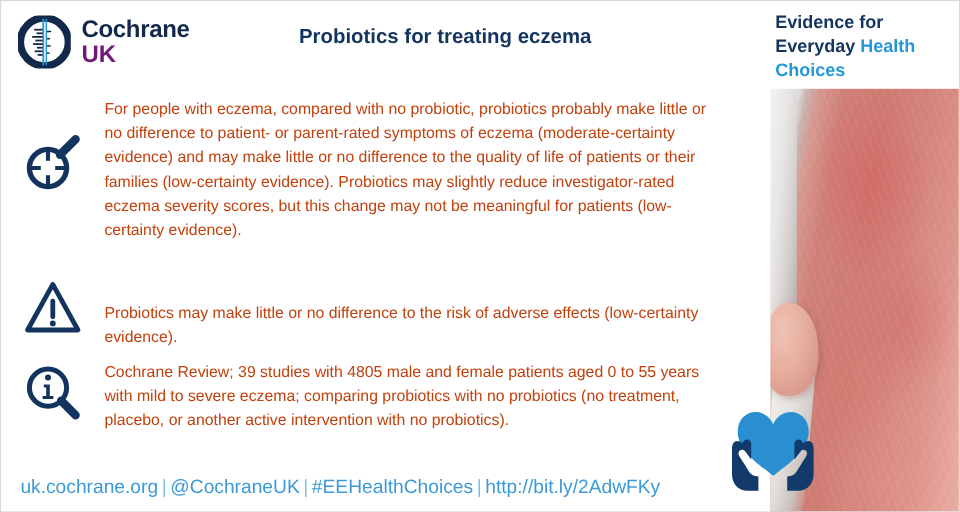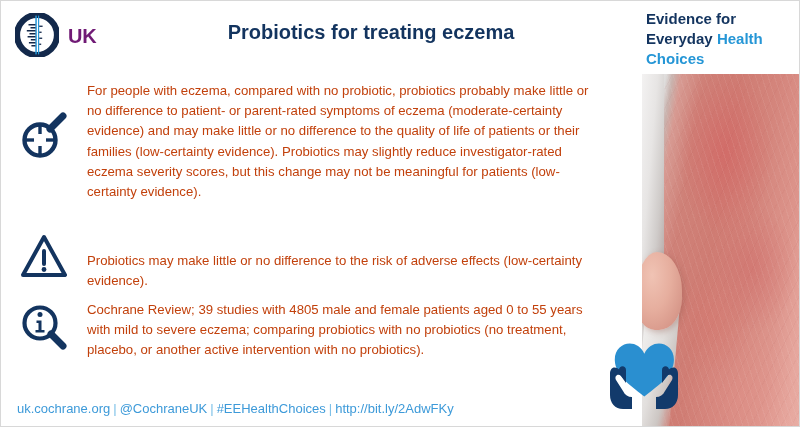--- a/index.html
+++ b/index.html
@@ -42,21 +42,21 @@
     font-size: 20px; font-weight: bold;
     color: #701a75; letter-spacing: -0.2px; margin-top: 1px;
   }
 
   
   #page-title {
     position: absolute;
     left: 160px; top: 20px;
     width: 420px;
     text-align: center;
-    font-size: 20px; font-weight: bold;
+    font-size: 17px; font-weight: bold;
     color: #13345f;
   }
 
   
   .icon-slot {
     position: absolute;
     left: 12px;
     width: 62px;
     display: flex; align-items: flex-start; justify-content: center;
   }
@@ -75,21 +75,21 @@
     color: #c2410c;
   }
   #para-findings { top: 80px; }
   #para-adverse  { top: 238px; margin-top: 12px; }
   #para-review   { top: 299px; }
 
   
   #footer {
     position: absolute;
     left: 16px; bottom: 12px;
-    font-size: 13px;
+    font-size: 16px;
     color: #3d9ad9;
     white-space: nowrap;
   }
   #footer .sep { color: #7cc0e8; padding: 0 3px; }
 
   
   #right-panel {
     position: absolute;
     left: 641px; top: 0;
     width: 159px; height: 427px;
@@ -201,20 +201,21 @@
           </g>
           <g fill="#13294b">
             <rect x="24.2" y="12.6" width="3.4" height="1.3"></rect>
             <rect x="24.2" y="18.6" width="2.4" height="1.3"></rect>
             <rect x="24.2" y="24.6" width="3.0" height="1.3"></rect>
             <rect x="24.2" y="30.6" width="2.0" height="1.3"></rect>
           </g>
         </svg>
       </span>
       <span id="logo-words">
+        <span id="logo-cochrane">Cochrane</span>
         <span id="logo-uk">UK</span>
       </span>
     </div>
 
     <div id="page-title">Probiotics for treating eczema</div>
 
     <div class="icon-slot" id="icon-findings">
       <svg width="54" height="54" viewBox="0 0 54 54" aria-hidden="true">
         <line x1="33" y1="20" x2="46" y2="7" stroke="#13345f" stroke-width="7" stroke-linecap="round"></line>
         <circle cx="23" cy="31" r="15.5" fill="none" stroke="#13345f" stroke-width="4.4"></circle>

